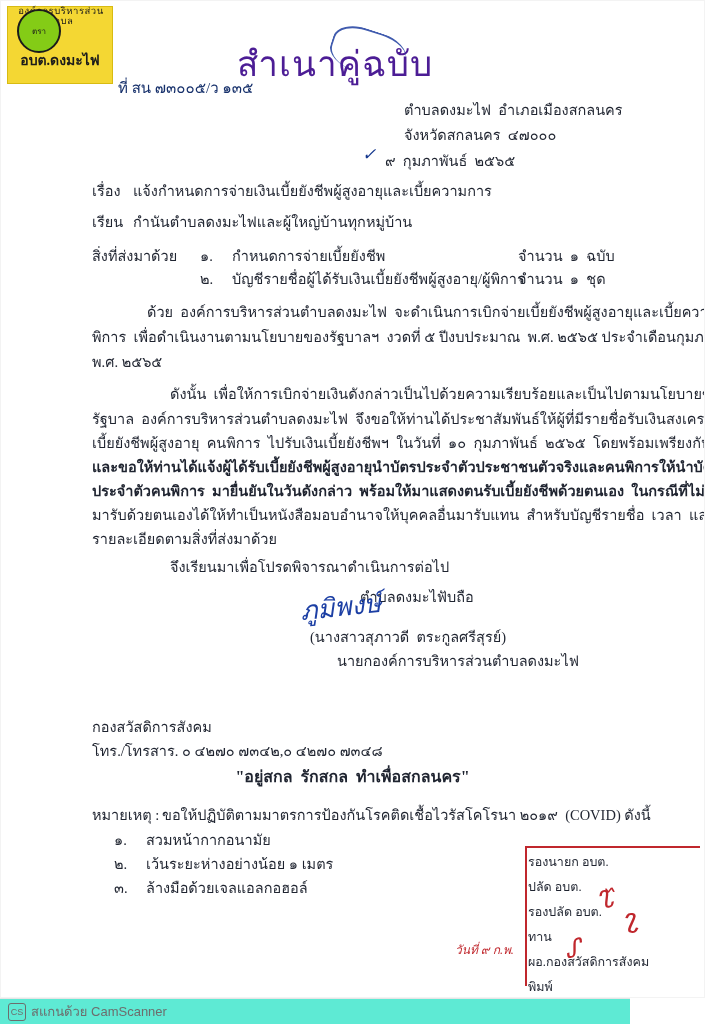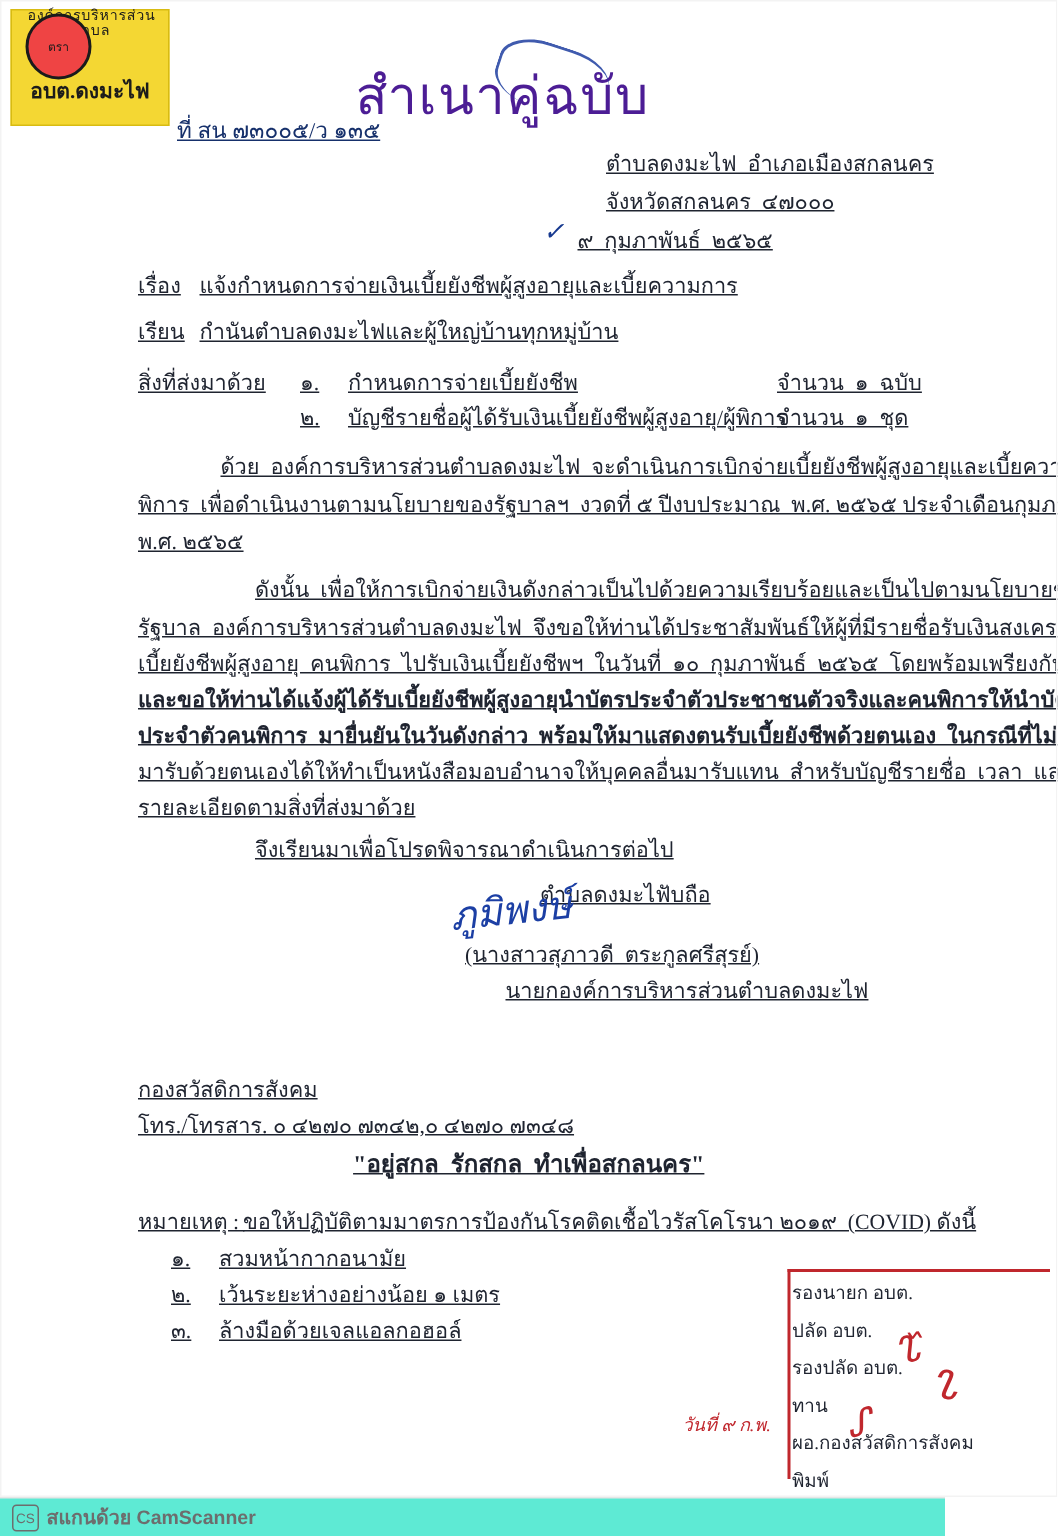--- a/index.html
+++ b/index.html
@@ -33,21 +33,21 @@
     border: 1px solid #d8bb12;
   }
   .seal-circle {
     position: absolute;
     left: 10px;
     top: 3px;
     width: 40px;
     height: 40px;
     border: 2px solid #1b1b1b;
     border-radius: 50%;
-    background: #ef4444;
+    background: #84cc16;
     display: flex;
     align-items: center;
     justify-content: center;
     font-size: 8px;
     color: #1b1b1b;
   }
   .seal-arc {
     position: absolute;
     left: 6px;
     top: 0px;
@@ -70,21 +70,20 @@
     color: #1b1b1b;
   }
 
   
   .t {
     position: absolute;
     font-size: 14.5px;
     color: #1f2430;
     white-space: pre;
     line-height: 18px;
-    text-decoration: underline;
   }
   .ink {
     color: #16306b;
   }
   .hand {
     position: absolute;
     color: #17398f;
     font-style: italic;
     white-space: pre;
   }
@@ -173,21 +172,20 @@
     display: flex;
     align-items: center;
     justify-content: center;
     margin-right: 5px;
     font-family: "Liberation Sans", sans-serif;
   }
   .cs-text {
     font-size: 13px;
     color: #6d6d6d;
     font-family: "Liberation Sans", sans-serif;
-    font-weight: bold;
   }
   .paper-edge {
     position: absolute;
     left: 0; top: 0;
     width: 705px; height: 998px;
     box-shadow: inset 0 0 0 1px #f3f3f3;
     pointer-events: none;
   }
 </style>
 </head>

